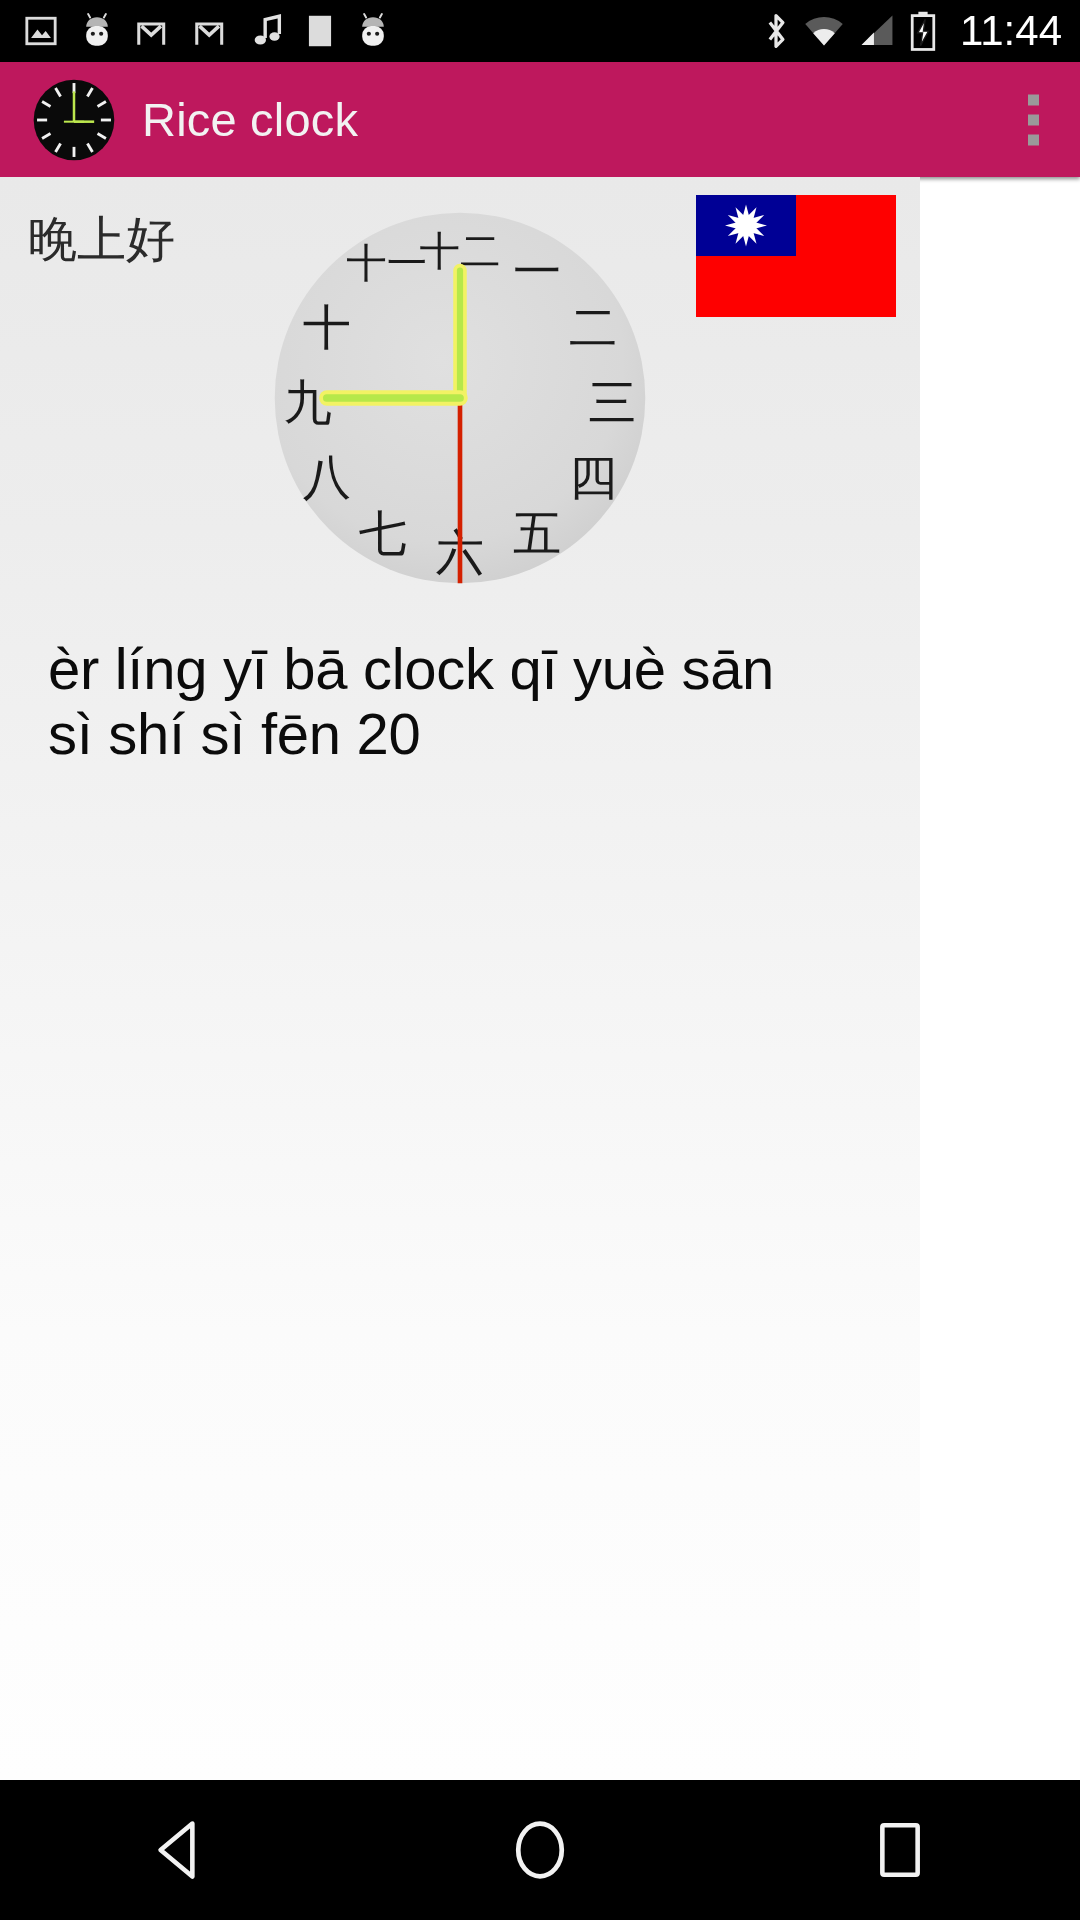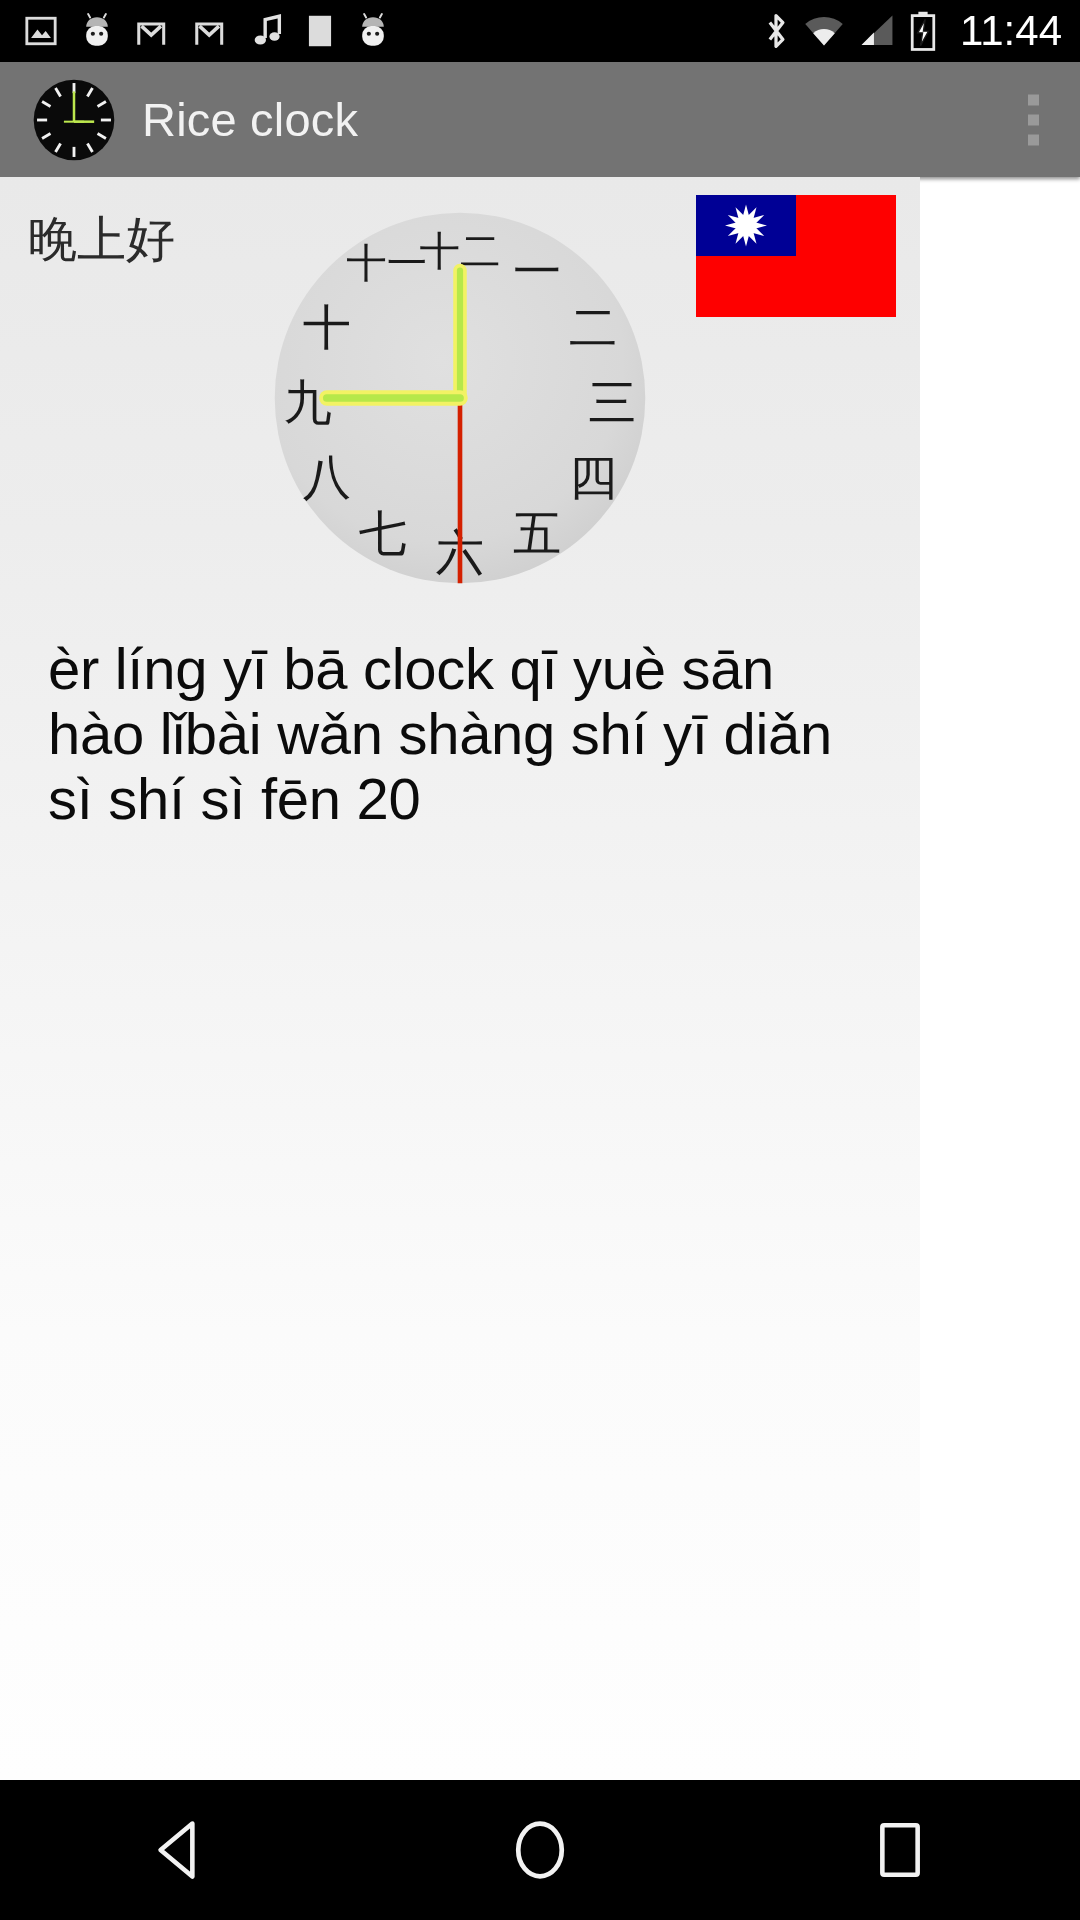--- a/index.html
+++ b/index.html
@@ -21,21 +21,21 @@
              display:flex; align-items:center; gap:14px; }
   .sb-ico{ display:block; }
   .sb-clock{
     color:#fff; font-size:42px; font-weight:400; letter-spacing:0px;
     margin-left:10px; line-height:62px;
   }
 
   
   .appbar{
     position:absolute; top:62px; left:0; width:1080px; height:115px;
-    background:#737373; display:flex; align-items:center;
+    background:#be185d; display:flex; align-items:center;
     box-shadow:0 2px 4px rgba(0,0,0,.45);
   }
   .appbar-icon{ margin-left:32px; width:84px; height:84px; flex:0 0 84px; }
   .appbar-title{
     color:#f2f2f2; font-size:47px; font-weight:400; margin-left:26px;
     letter-spacing:.2px;
   }
   .overflow{
     position:absolute; right:36px; top:50%; transform:translateY(-50%);
     width:12px; display:flex; flex-direction:column; gap:9px;
@@ -247,21 +247,20 @@
         <line x1="100" y1="100" x2="100" y2="34" stroke="#f2f264" stroke-width="7" stroke-linecap="round"></line>
         <line x1="100" y1="100" x2="100" y2="34" stroke="#b6e84a" stroke-width="3.2" stroke-linecap="round"></line>
 
         <line x1="100" y1="100" x2="31" y2="100" stroke="#f2f264" stroke-width="8" stroke-linecap="round"></line>
         <line x1="100" y1="100" x2="31" y2="100" stroke="#b6e84a" stroke-width="4" stroke-linecap="round"></line>
       </svg>
     </div>
 
     <div class="textblock">
       <div class="py-line">èr líng yī bā clock qī yuè sān</div>
-      <div class="py-line">hào lǐbài wǎn shàng shí yī diǎn</div>
       <div class="py-line">sì shí sì fēn 20</div>
     </div>
   </div>
 
   <div class="navbar">
     <div class="navbtn">
       <svg width="54" height="60" viewBox="0 0 30 34">
         <path d="M22 2L4 17l18 15z" fill="none" stroke="#f2f2f2" stroke-width="2.6" stroke-linejoin="round"></path>
       </svg>
     </div>

